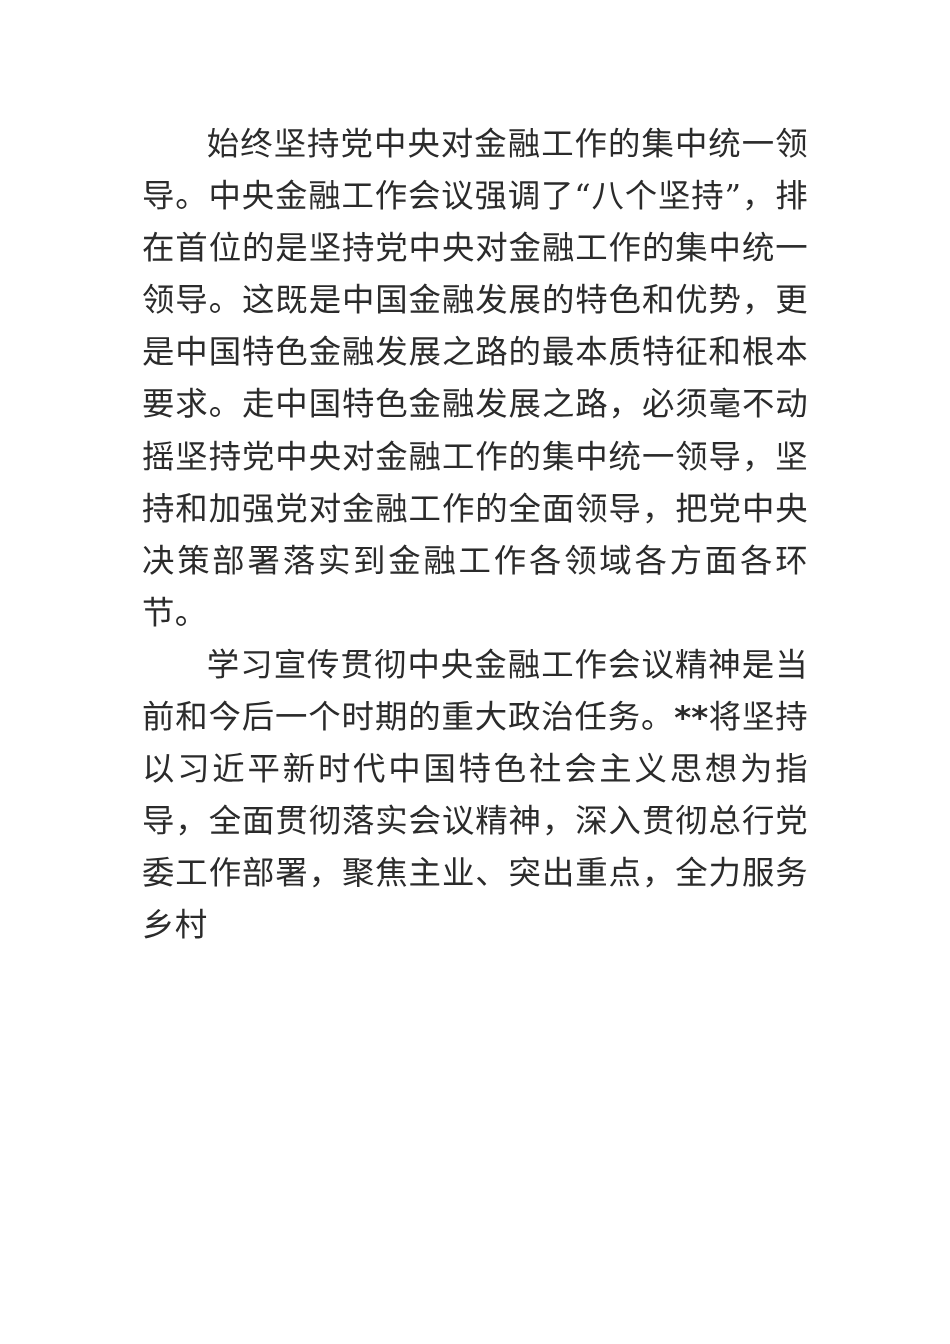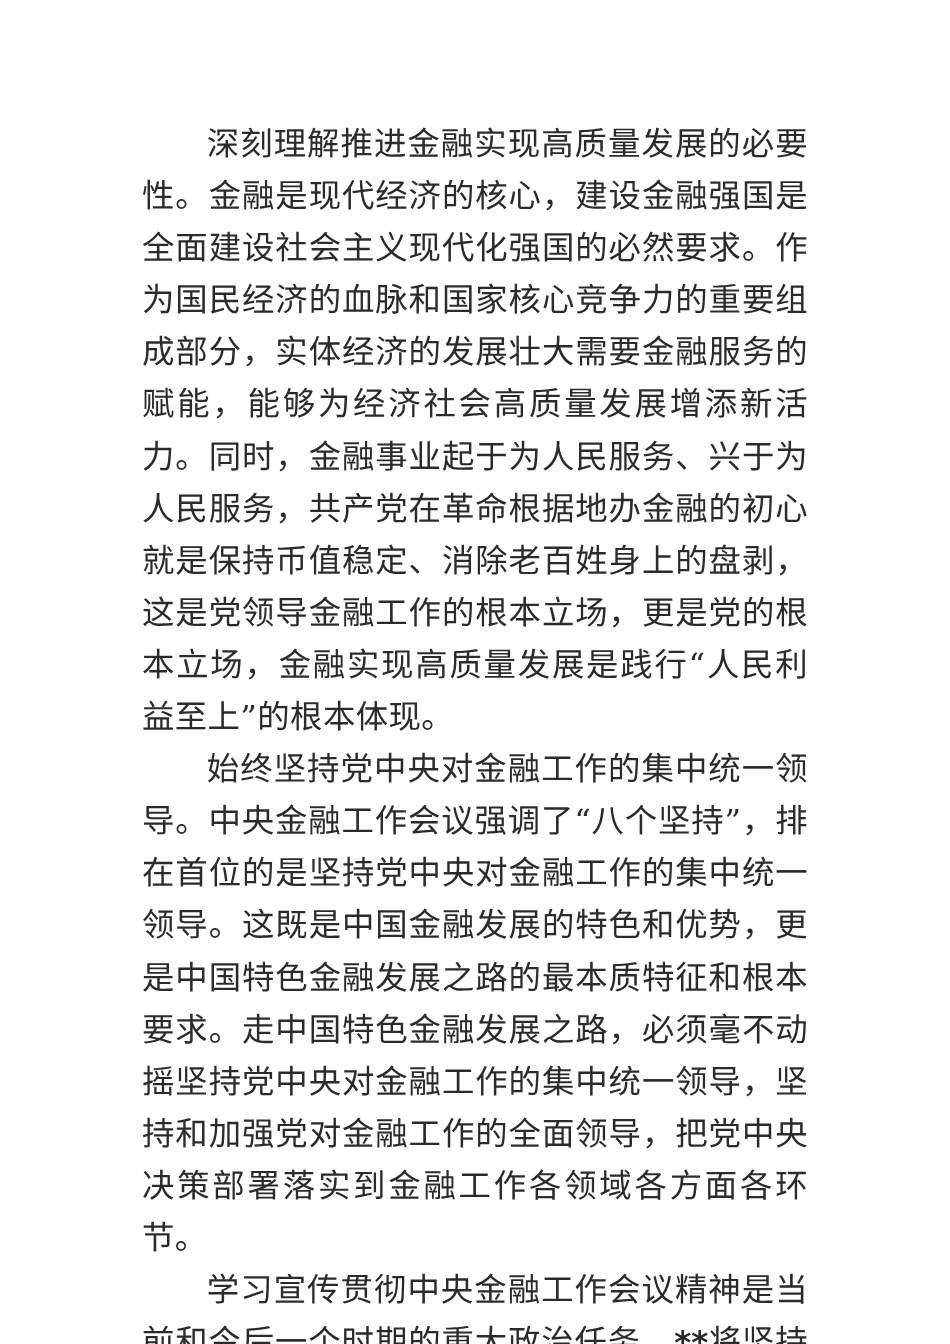--- a/index.html
+++ b/index.html
@@ -48,21 +48,20 @@
     letter-spacing: 0;
   }
 </style>
 </head>
 <body>
 
 <div class="page">
 
   <div class="doc-body">
 
-    <p class="para">深刻理解推进金融实现高质量发展的必要性。金融是现代经济的核心，建设金融强国是全面建设社会主义现代化强国的必然要求。作为国民经济的血脉和国家核心竞争力的重要组成部分，实体经济的发展壮大需要金融服务的赋能，能够为经济社会高质量发展增添新活力。同时，金融事业起于为人民服务、兴于为人民服务，共产党在革命根据地办金融的初心就是保持币值稳定、消除老百姓身上的盘剥，这是党领导金融工作的根本立场，更是党的根本立场，金融实现高质量发展是践行“人民利益至上”的根本体现。</p>
 
     <p class="para">始终坚持党中央对金融工作的集中统一领导。中央金融工作会议强调了“八个坚持”，排在首位的是坚持党中央对金融工作的集中统一领导。这既是中国金融发展的特色和优势，更是中国特色金融发展之路的最本质特征和根本要求。走中国特色金融发展之路，必须毫不动摇坚持党中央对金融工作的集中统一领导，坚持和加强党对金融工作的全面领导，把党中央决策部署落实到金融工作各领域各方面各环节。</p>
 
     <p class="para"><span>学习宣传贯彻中央金融工作会议精神是当前和今后一个时期的重大政治任务。</span><span class="redact">**</span><span>将坚持以习近平新时代中国特色社会主义思想为指导，全面贯彻落实会议精神，深入贯彻总行党委工作部署，聚焦主业、突出重点，全力服务乡村</span></p>
 
   </div>
 
 </div>
 
 </body></html>

